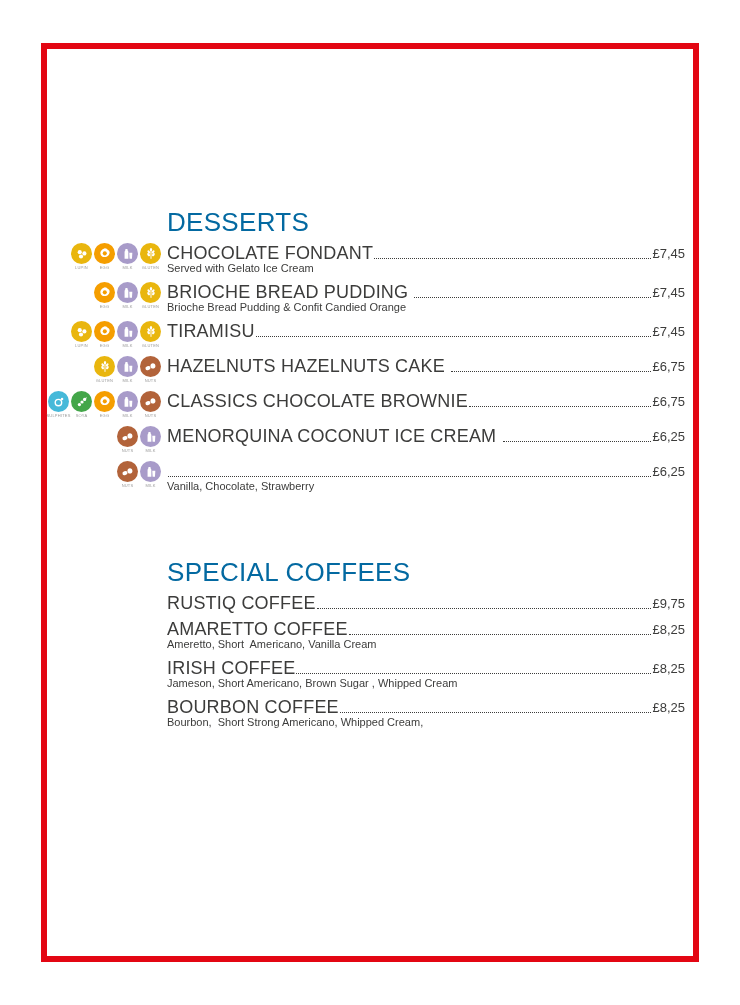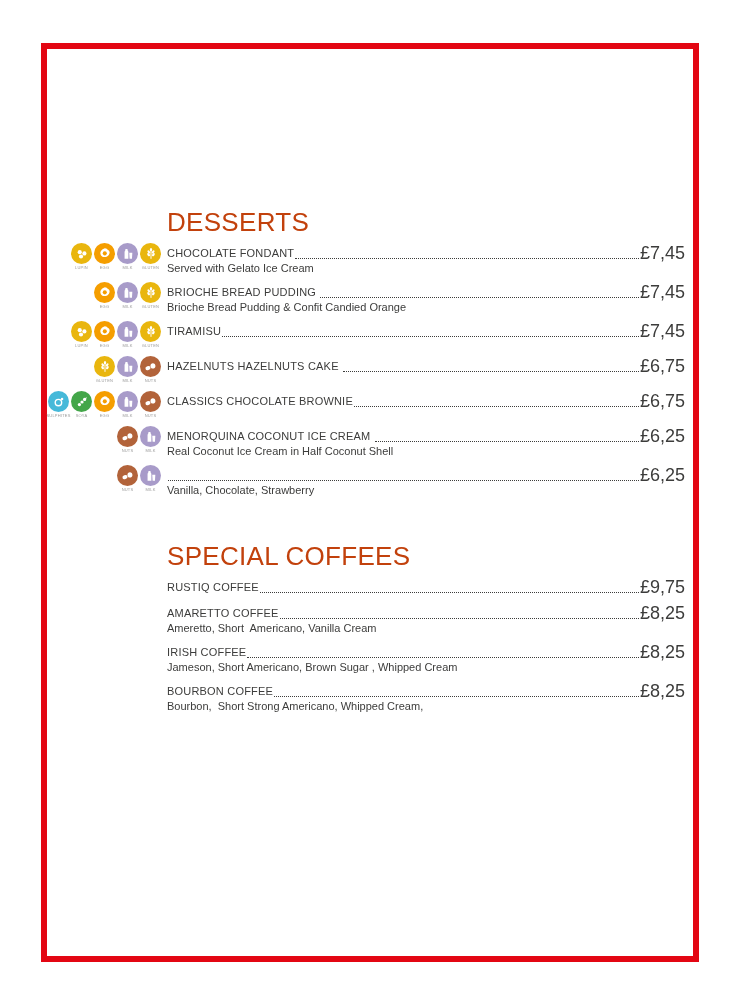--- a/index.html
+++ b/index.html
@@ -7,43 +7,43 @@
     width:740px;height:1005px;position:relative;background:#ffffff;
     font-family:"Liberation Sans", sans-serif;color:#3c3c3b;overflow:hidden;
   }
   .frame{
     position:absolute;left:41px;top:43px;width:658px;height:919px;
     box-sizing:border-box;border:6px solid #e30613;background:transparent;
   }
   .content{position:absolute;left:60px;top:207px;width:625px;}
   h1.sec{
     margin:0 0 9px 107px;font-size:26px;line-height:30px;font-weight:400;
-    color:#c2410c;letter-spacing:0.3px;
-  }
-  .coffees{margin-top:45px;}
+    color:#0369a1;letter-spacing:0.3px;
+  }
+  .coffees{margin-top:65px;}
   .item{display:flex;margin-bottom:11px;}
   .icons{
     width:107px;flex:none;display:flex;justify-content:flex-end;
     box-sizing:border-box;padding-right:6px;margin-top:-3px;
   }
   .allergen{display:flex;flex-direction:column;align-items:center;width:21px;margin-left:2px;flex:none;}
   .bubble{
     width:21px;height:21px;border-radius:50%;display:flex;
     align-items:center;justify-content:center;flex:none;
   }
   .alabel{
     font-size:4px;line-height:5px;color:#9b9b9b;margin-top:1px;
     white-space:nowrap;letter-spacing:0.2px;
   }
   .ibody{flex:1;min-width:0;}
   .noicons{padding-left:107px;}
   .titleline{display:flex;align-items:flex-end;}
-  .title{font-size:11px;line-height:15px;letter-spacing:0.2px;white-space:pre;text-align:center;}
+  .title{font-size:18px;line-height:15px;letter-spacing:0.2px;white-space:pre;text-align:center;}
   .dots{flex:1;border-bottom:1.6px dotted #3d3d3c;margin:0 1px 2px 1px;}
-  .price{font-size:18px;line-height:15px;white-space:pre;}
+  .price{font-size:13px;line-height:15px;white-space:pre;}
   .desc{font-size:11px;line-height:12px;margin-top:1px;white-space:pre-wrap;}
   .desc:empty{display:none;}
 </style>
 </head>
 <body>
 
 <div class="frame"></div>
 
 <div class="content">
 
@@ -334,21 +334,20 @@
             </span>
             <span class="alabel">MILK</span>
           </span>
         </div>
       <div class="ibody">
         <div class="titleline">
           <span class="title">MENORQUINA COCONUT ICE CREAM </span>
           <span class="dots"></span>
           <span class="price">£6,25</span>
         </div>
-        <div class="desc">Real Coconut Ice Cream in Half Coconut Shell</div>
       </div>
     </div>
 
     <div class="item">
       <div class="icons">
           <span class="allergen">
             <span class="bubble" style="background:#b2633a;color:#b2633a">
               <svg viewBox="0 0 20 20" width="15" height="15" fill="#fff">
                 <ellipse cx="6.6" cy="12.2" rx="3.4" ry="2.7" transform="rotate(-18 6.6 12.2)"></ellipse>
                 <path d="M13.2 5.8c2 0 3.5 1.6 3.4 3.7-.1 2-1.7 3.4-3.6 3.3-1.9-.1-3.2-1.7-3.1-3.6.1-2 1.4-3.4 3.3-3.4z"></path>

